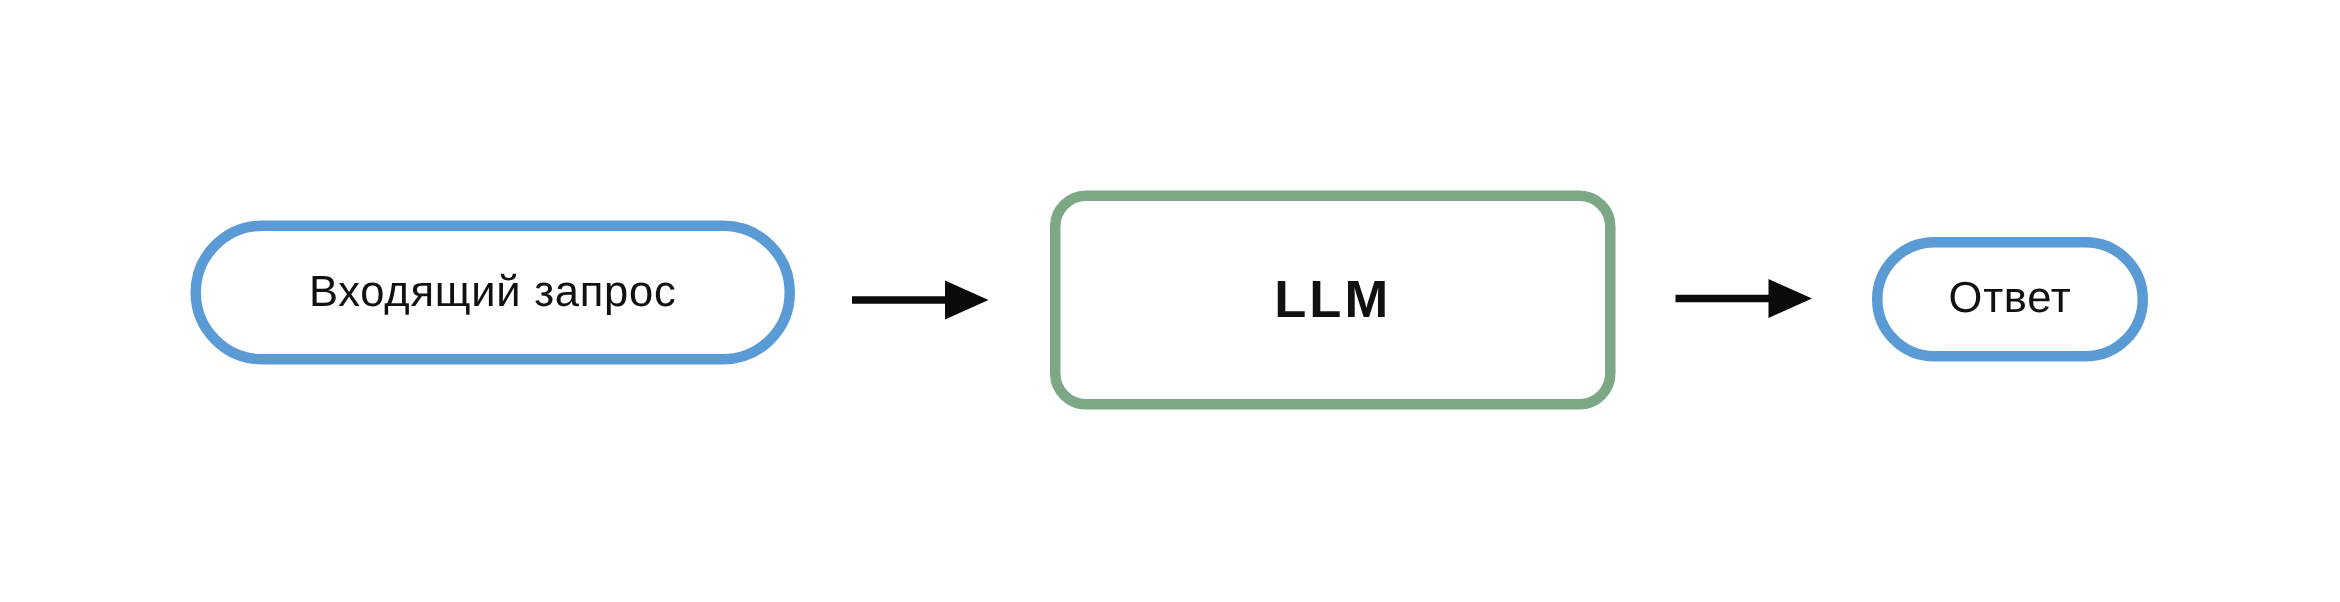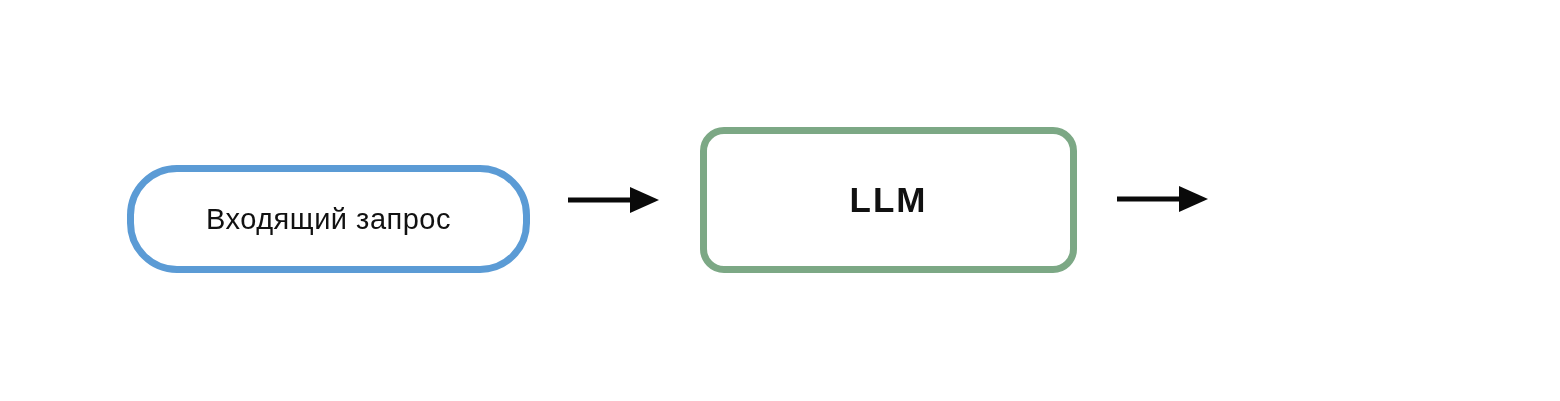--- a/index.html
+++ b/index.html
@@ -28,21 +28,21 @@
     justify-content: center;
     background: var(--bg);
     color: var(--text);
   }
   .pill {
     border: 7px solid var(--blue);
     border-radius: 50px;
     font-size: 29px;
     letter-spacing: 0.5px;
   }
-  .node-input  { left: 127px;  top: 165px; width: 403px; height: 108px; }
+  .node-input  { left: 127px;  top: 147px; width: 403px; height: 96px; }
   .node-output { left: 1248px; top: 158px; width: 184px; height: 83px; }
   .rounded-rect {
     border: 7px solid var(--green);
     border-radius: 24px;
   }
   .node-llm {
     left: 700px; top: 127px; width: 377px; height: 146px;
     font-size: 35px;
     font-weight: 600;
     letter-spacing: 2px;
@@ -72,14 +72,17 @@
 
   <div class="node rounded-rect node-llm">
     <span class="node-label">LLM</span>
   </div>
 
   <svg class="arrow arrow-2" viewBox="0 0 95 30" aria-hidden="true">
     <line x1="2" y1="15" x2="68" y2="15" stroke="#0a0a0a" stroke-width="5"></line>
     <polygon points="64,2 93,15 64,28" fill="#0a0a0a"></polygon>
   </svg>
 
+  <div class="node pill node-output">
+    <span class="node-label">Ответ</span>
+  </div>
 
 </div>
 
 </body></html>

